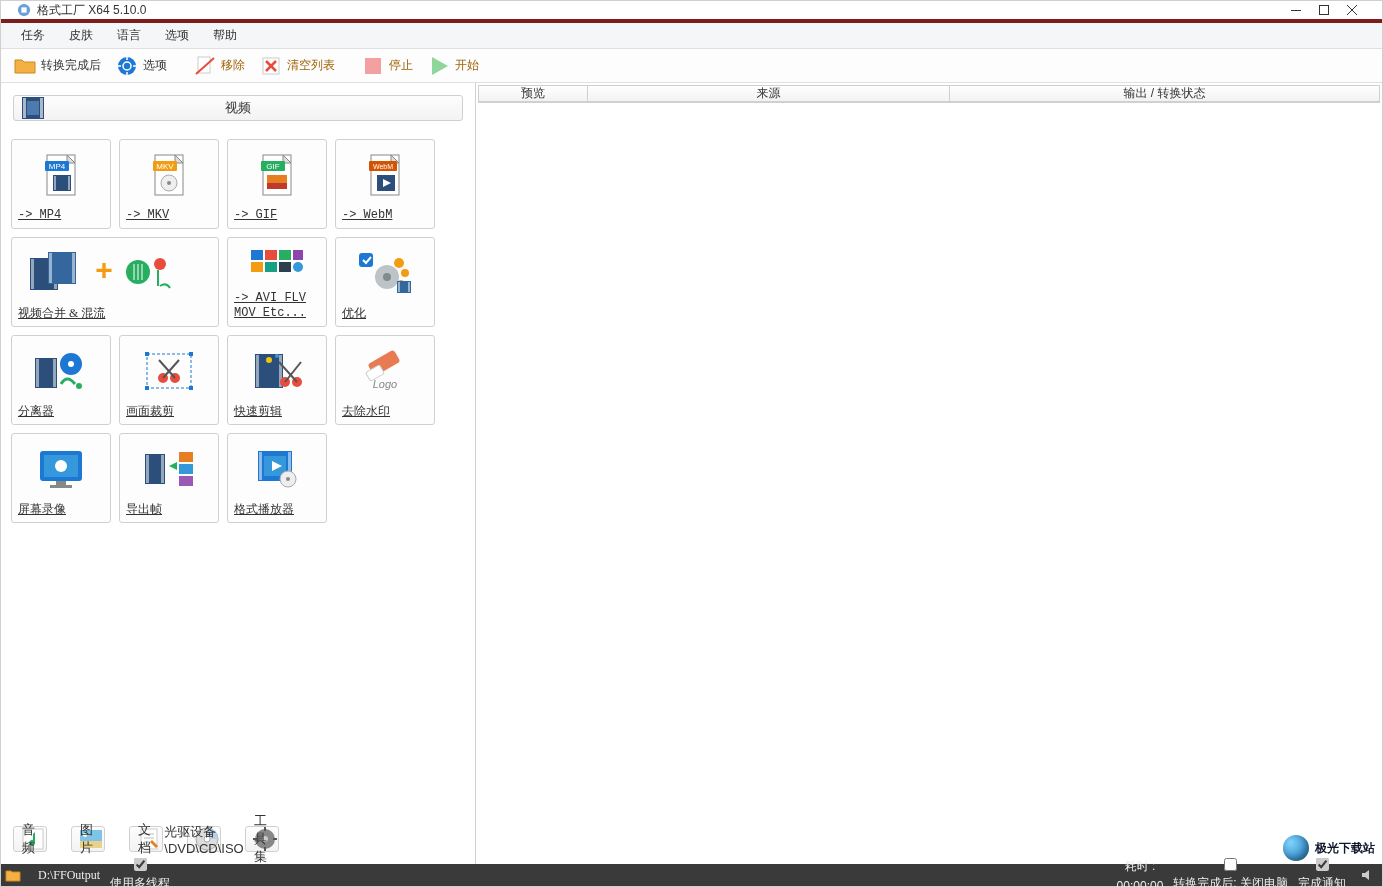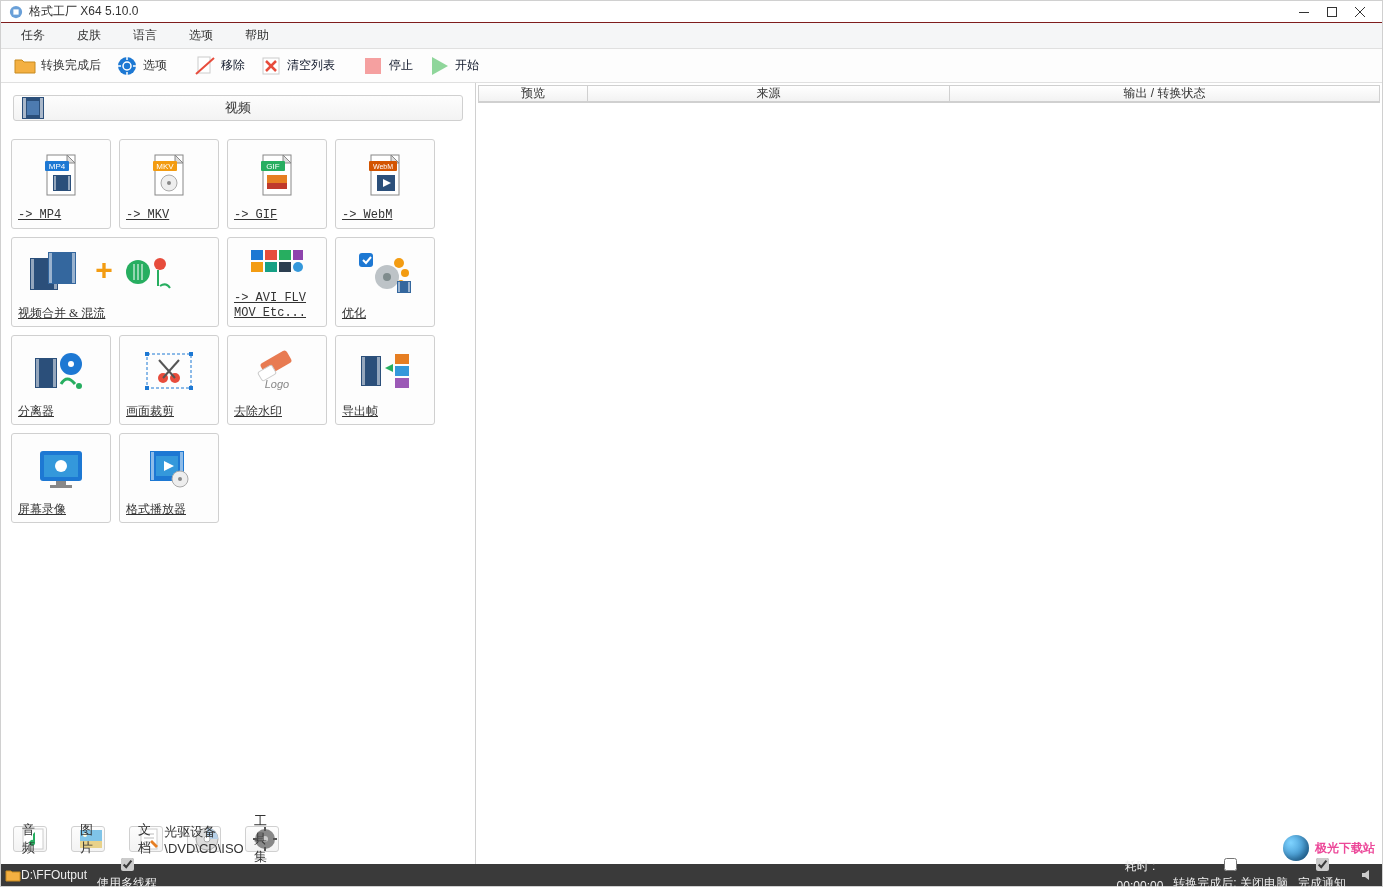--- a/index.html
+++ b/index.html
@@ -1,27 +1,27 @@
 <!DOCTYPE html>
 <html><head>
 <meta charset="utf-8">
 <style>
 * { box-sizing: border-box; margin: 0; padding: 0; }
 body { font-family: "Microsoft YaHei", Tahoma, Arial, sans-serif; font-size: 12px; background: #fff; color: #333; overflow: hidden; }
 .window { width: 1383px; height: 887px; display: flex; flex-direction: column; border: 1px solid #d0d0d0; }
-.titlebar { height: 22px; display: flex; align-items: center; padding: 0 8px; background: #fff; border-bottom: 1px solid #7f1d1d; }
+.titlebar { height: 22px; display: flex; align-items: center; padding: 0 16px; background: #fff; border-bottom: 4px solid #7f1d1d; }
 .titlebar .app-icon { width: 14px; height: 14px; margin-right: 6px; }
 .titlebar .title { flex: 0 0 auto; font-size: 12px; }
 .titlebar .spacer { flex: 1; }
 .titlebar .winbtn { width: 28px; height: 20px; display: flex; align-items: center; justify-content: center; cursor: default; }
-.menubar { height: 26px; display: flex; align-items: center; padding: 0 8px; gap: 8px; background: #f5f6f7; border-bottom: 1px solid #e0e0e0; }
+.menubar { height: 26px; display: flex; align-items: center; padding: 0 8px; gap: 0; background: #f5f6f7; border-bottom: 1px solid #e0e0e0; }
 .menubar .menu-item { padding: 4px 12px; cursor: default; }
 .toolbar { height: 34px; display: flex; align-items: center; padding: 2px 6px; gap: 2px; background: #fdfdfd; border-bottom: 1px solid #e0e0e0; }
 .toolbar .tb-btn { display: flex; align-items: center; padding: 2px 6px; gap: 4px; border-radius: 3px; }
-.toolbar .tb-btn.disabled { color: #0f172a; }
+.toolbar .tb-btn.disabled { color: #a16207; }
 .toolbar .tb-icon { width: 24px; height: 24px; display: flex; align-items: center; justify-content: center; }
 .body-row { flex: 1; display: flex; min-height: 0; }
 .left-pane { width: 475px; display: flex; flex-direction: column; border-right: 1px solid #d0d0d0; background: #fff; }
 .right-pane { flex: 1; display: flex; flex-direction: column; background: #fff; }
 .cat-header { height: 26px; display: flex; align-items: center; border: 1px solid #d0d0d0; margin: 12px; background: linear-gradient(#fdfdfd,#f3f3f3); border-radius: 3px; position: relative; }
 .cat-header .cat-icon { width: 26px; height: 26px; margin-left: 6px; }
 .cat-header .cat-label { position: absolute; left: 50%; transform: translateX(-50%); font-size: 13px; }
 .tile-area { flex: 1; overflow-y: auto; padding: 6px 10px; }
 .tile-grid { display: grid; grid-template-columns: repeat(4, 100px); gap: 8px; }
 .tile { width: 100px; height: 90px; border: 1px solid #d0d0d0; border-radius: 3px; background: #fdfdfd; display: flex; flex-direction: column; justify-content: flex-end; padding: 6px; font-family: "Courier New", monospace; font-size: 12px; cursor: default; }
@@ -30,25 +30,25 @@
 .tile .tile-label { white-space: pre-wrap; line-height: 1.2; text-decoration: underline; }
 .cat-stack { display: flex; margin-top: auto; }
 .col-headers { height: 18px; display: flex; border-bottom: 1px solid #d0d0d0; background: #fafafa; margin: 2px 2px 0 2px; }
 .col-headers .col { border: 1px solid #d0d0d0; border-left: none; display: flex; align-items: center; justify-content: center; font-size: 12px; background: linear-gradient(#fff,#f2f2f2); }
 .col-headers .col:first-child { border-left: 1px solid #d0d0d0; }
 .col-preview { width: 110px; }
 .col-source  { flex: 1; }
 .col-output  { width: 430px; }
 .task-list { flex: 1; background: #fff; }
 .statusbar { height: 22px; display: flex; align-items: center; background: #3a3a3a; color: #eee; font-size: 12px; padding: 0 4px; gap: 10px; }
-.statusbar .sb-left { display: flex; align-items: flex-start; gap: 0; }
+.statusbar .sb-left { display: flex; align-items: flex-start; gap: 17px; font-family: Liberation Serif, serif; }
 .statusbar .sb-spacer { flex: 1; }
 .statusbar .sb-item { display: flex; align-items: center; gap: 4px; flex-direction: column; }
 .statusbar input[type=checkbox] { accent-color: #ccc; }
-.watermark { position: absolute; right: 8px; bottom: 26px; font-size: 12px; color: #ec4899; pointer-events: none; display:flex; align-items:center; gap:6px; }
+.watermark { position: absolute; right: 8px; bottom: 26px; font-size: 12px; color: #0f172a; pointer-events: none; display:flex; align-items:center; gap:6px; }
 .watermark .globe { width:26px; height:26px; border-radius:50%; background: radial-gradient(circle at 30% 30%, #7fd3ff, #1a6fb0); box-shadow: inset -3px -3px 6px rgba(0,0,0,.3);}
 svg { display: block; }
 </style>
 </head>
 <body>
 
 <div class="window">
 
   <div class="titlebar">
     <span class="app-icon">
@@ -294,54 +294,70 @@
                   <circle cx="22" cy="30" r="5" fill="#e74c3c"></circle>
                   <circle cx="34" cy="30" r="5" fill="#e74c3c"></circle>
                   <line x1="22" y1="30" x2="38" y2="12" stroke="#555" stroke-width="2"></line>
                   <line x1="34" y1="30" x2="18" y2="12" stroke="#555" stroke-width="2"></line>
                 </svg>
             </span>
             <span class="tile-label" style="font-family:'Microsoft YaHei'">画面裁剪</span>
           </div>
           <div class="tile">
             <span class="tile-icon">
+              <svg width="56" height="46" viewBox="0 0 56 46">
+                  <rect x="6" y="6" width="28" height="34" fill="#2b4f7a"></rect>
+                  <rect x="7" y="7" width="3" height="32" fill="#fff" opacity=".5"></rect>
+                  <rect x="30" y="7" width="3" height="32" fill="#fff" opacity=".5"></rect>
+                  <circle cx="36" cy="34" r="5" fill="#e74c3c"></circle>
+                  <circle cx="48" cy="34" r="5" fill="#e74c3c"></circle>
+                  <line x1="36" y1="34" x2="52" y2="14" stroke="#555" stroke-width="2"></line>
+                  <line x1="48" y1="34" x2="30" y2="14" stroke="#555" stroke-width="2"></line>
+                  <circle cx="20" cy="12" r="3" fill="#f1c40f"></circle>
+                  <circle cx="28" cy="8" r="2" fill="#3498db"></circle>
+                </svg>
+            </span>
+            <span class="tile-label" style="font-family:'Microsoft YaHei'">快速剪辑</span>
+          </div>
+          <div class="tile">
+            <span class="tile-icon">
               <svg width="52" height="46" viewBox="0 0 52 46">
                   <rect x="10" y="8" width="30" height="14" rx="3" fill="#e87b52" transform="rotate(-30 25 15)"></rect>
                   <rect x="8" y="20" width="16" height="10" rx="2" fill="#fff" stroke="#ccc" transform="rotate(-30 16 25)"></rect>
                   <text x="26" y="40" font-size="11" fill="#888" font-family="Arial" text-anchor="middle" font-style="italic">Logo</text>
                 </svg>
             </span>
             <span class="tile-label" style="font-family:'Microsoft YaHei'">去除水印</span>
           </div>
 
+          <div class="tile">
+            <span class="tile-icon">
+              <svg width="50" height="44" viewBox="0 0 50 44">
+                  <rect x="4" y="4" width="42" height="30" rx="3" fill="#1d78d3"></rect>
+                  <rect x="8" y="8" width="34" height="22" fill="#3498db"></rect>
+                  <circle cx="25" cy="19" r="6" fill="#fff"></circle>
+                  <rect x="20" y="34" width="10" height="4" fill="#888"></rect>
+                  <rect x="14" y="38" width="22" height="3" fill="#888"></rect>
+                </svg>
+            </span>
+            <span class="tile-label" style="font-family:'Microsoft YaHei'">屏幕录像</span>
+          </div>
           <div class="tile">
             <span class="tile-icon">
               <svg width="56" height="46" viewBox="0 0 56 46">
                   <rect x="4" y="8" width="20" height="30" fill="#2b4f7a"></rect>
                   <rect x="5" y="9" width="3" height="28" fill="#fff" opacity=".5"></rect>
                   <rect x="20" y="9" width="3" height="28" fill="#fff" opacity=".5"></rect>
                   <polygon points="28,20 36,16 36,24" fill="#27ae60"></polygon>
                   <rect x="38" y="6" width="14" height="10" fill="#e67e22"></rect>
                   <rect x="38" y="18" width="14" height="10" fill="#3498db"></rect>
                   <rect x="38" y="30" width="14" height="10" fill="#9b59b6"></rect>
                 </svg>
             </span>
             <span class="tile-label" style="font-family:'Microsoft YaHei'">导出帧</span>
-          </div>
-          <div class="tile">
-            <span class="tile-icon">
-              <svg width="50" height="44" viewBox="0 0 50 44">
-                  <rect x="4" y="4" width="42" height="30" rx="3" fill="#1d78d3"></rect>
-                  <rect x="8" y="8" width="34" height="22" fill="#3498db"></rect>
-                  <circle cx="25" cy="19" r="6" fill="#fff"></circle>
-                  <rect x="20" y="34" width="10" height="4" fill="#888"></rect>
-                  <rect x="14" y="38" width="22" height="3" fill="#888"></rect>
-                </svg>
-            </span>
-            <span class="tile-label" style="font-family:'Microsoft YaHei'">屏幕录像</span>
           </div>
           <div class="tile">
             <span class="tile-icon">
               <svg width="50" height="44" viewBox="0 0 50 44">
                   <rect x="6" y="4" width="34" height="30" fill="#1d78d3"></rect>
                   <rect x="7" y="5" width="3" height="28" fill="#fff" opacity=".5"></rect>
                   <rect x="36" y="5" width="3" height="28" fill="#fff" opacity=".5"></rect>
                   <rect x="12" y="9" width="22" height="20" fill="#3498db"></rect>
                   <polygon points="20,14 30,19 20,24" fill="#fff"></polygon>
                   <circle cx="36" cy="32" r="8" fill="#eee" stroke="#aaa"></circle>

